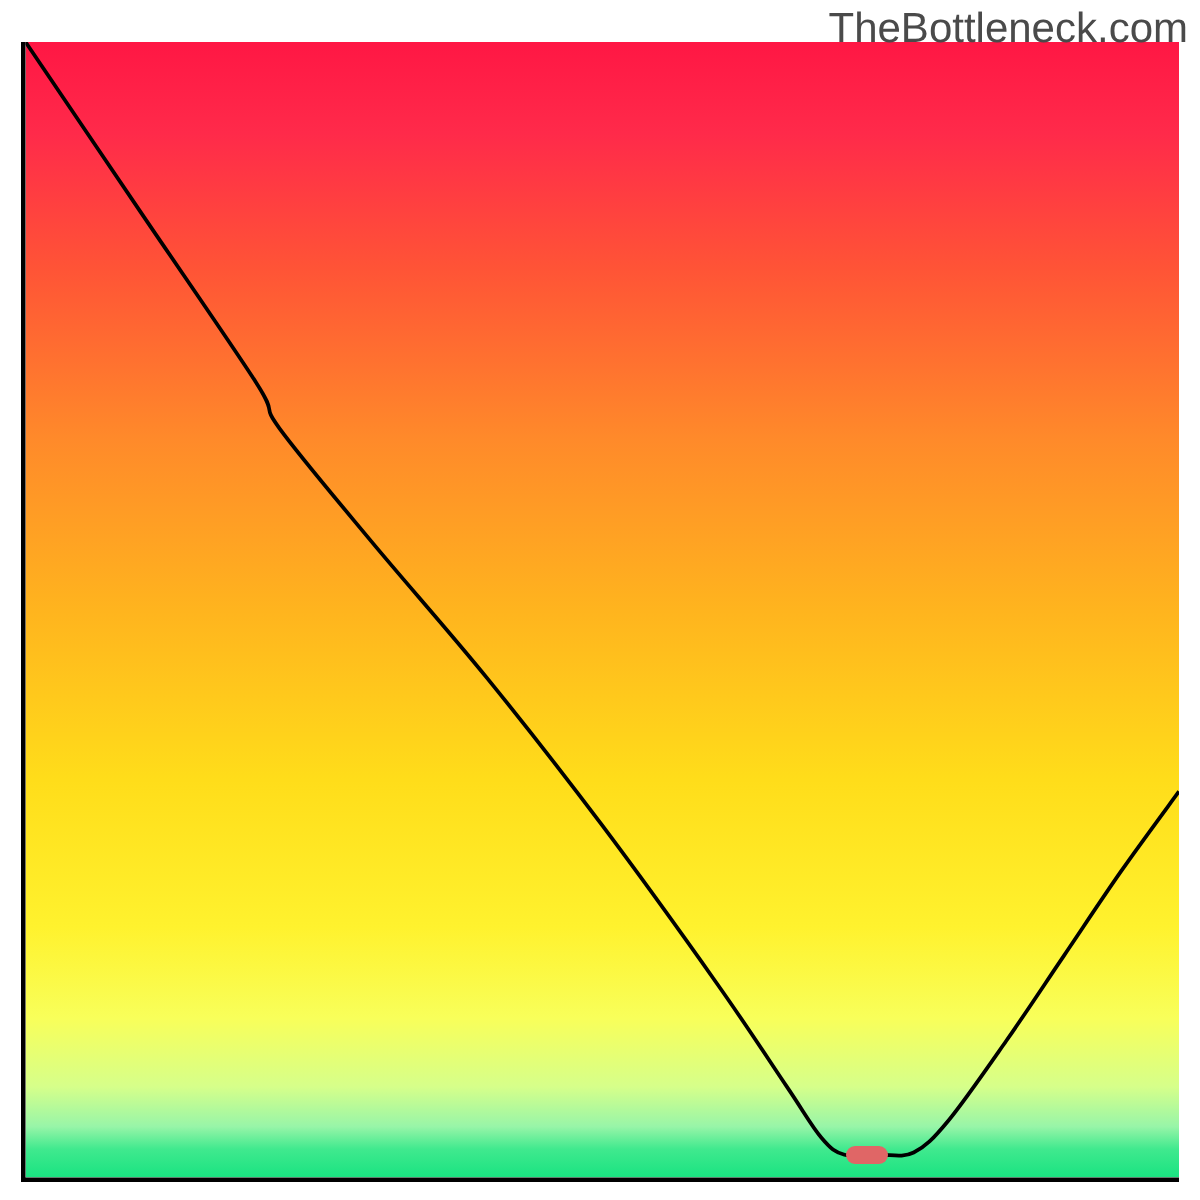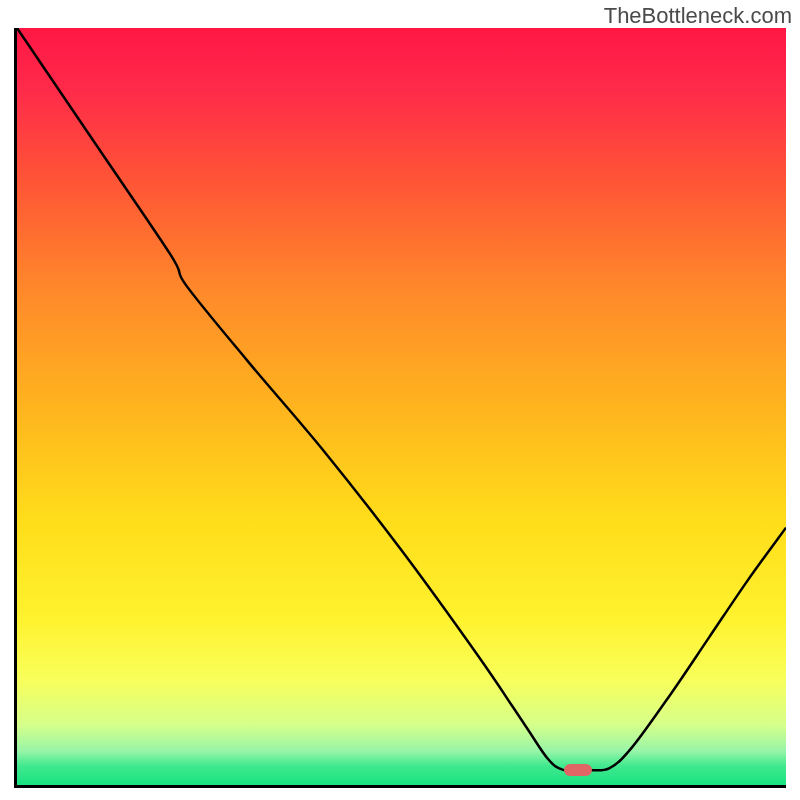--- a/index.html
+++ b/index.html
@@ -8,21 +8,21 @@
     height: 800px;
     background: #ffffff;
     font-family: Arial, sans-serif;
     position: relative;
     overflow: hidden;
   }
   .watermark {
     position: absolute;
     top: 3px;
     right: 8px;
-    font-size: 22px;
+    font-size: 28px;
     font-weight: 500;
     color: #4a4a4a;
     z-index: 10;
   }
   .chart-frame {
     position: absolute;
     top: 28px;
     left: 14px;
     width: 772px;
     height: 760px;

